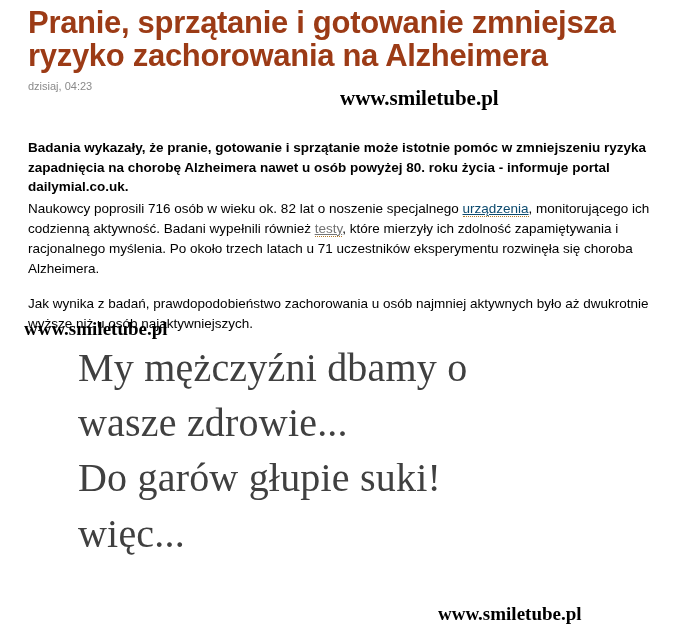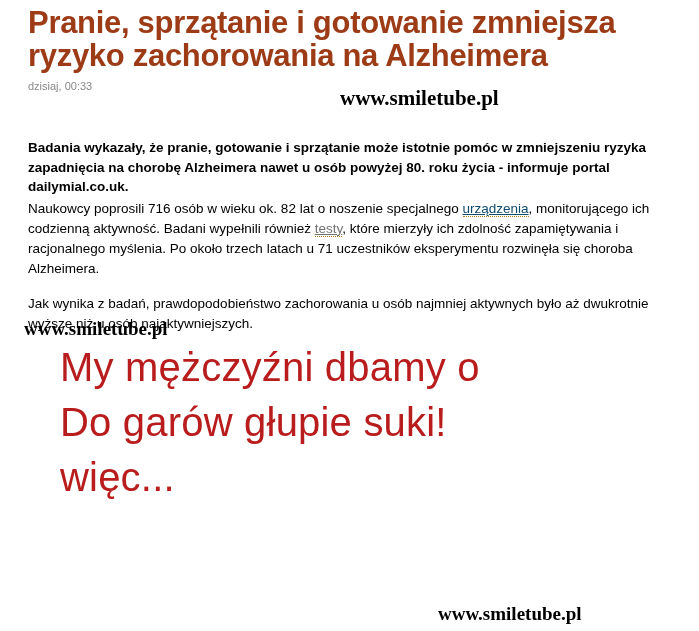--- a/index.html
+++ b/index.html
@@ -95,58 +95,59 @@
     color: #0c4a6e;
     border-bottom: 1px dotted #b07a2a;
   }
   .link-dotted.alt {
     color: #737373;
   }
 
   
   .caption-block {
     position: absolute;
-    left: 60px;
+    left: 78px;
     top: 340px;
     width: 600px;
-    font-family: Liberation Sans, sans-serif;
-    color: #b91c1c;
+    font-family: Liberation Serif, serif;
+    color: #404040;
   }
   .caption-line {
     font-size: 40px;
     line-height: 1.38;
     letter-spacing: 0.2px;
     white-space: nowrap;
   }
 </style>
 </head>
 <body>
 
 <div class="page">
 
   <h1 class="headline">Pranie, sprzątanie i gotowanie zmniejsza
 ryzyko zachorowania na Alzheimera</h1>
 
   <div class="meta">
-    <div>dzisiaj, 00:33</div>
+    <div>dzisiaj, 04:23</div>
   </div>
 
   <div class="watermark wm-top">www.smiletube.pl</div>
 
   <div class="body-copy">
     <p class="lead">Badania wykazały, że pranie, gotowanie i sprzątanie może istotnie pomóc w zmniejszeniu ryzyka zapadnięcia na chorobę Alzheimera nawet u osób powyżej 80. roku życia - informuje portal dailymial.co.uk.</p>
     <p class="para">
       <span>Naukowcy poprosili 716 osób w wieku ok. 82 lat o noszenie specjalnego </span><a href="#" class="link-dotted">urządzenia</a><span>, monitorującego ich codzienną aktywność. Badani wypełnili również </span><a href="#" class="link-dotted alt">testy</a><span>, które mierzyły ich zdolność zapamiętywania i racjonalnego myślenia. Po około trzech latach u 71 uczestników eksperymentu rozwinęła się choroba Alzheimera.</span>
     </p>
     <p class="para">Jak wynika z badań, prawdopodobieństwo zachorowania u osób najmniej aktywnych było aż dwukrotnie wyższe niż u osób najaktywniejszych.</p>
   </div>
 
   <div class="watermark wm-mid">www.smiletube.pl</div>
 
   <div class="caption-block">
     <div class="caption-line">My mężczyźni dbamy o</div>
+    <div class="caption-line">wasze zdrowie...</div>
     <div class="caption-line">Do garów głupie suki!</div>
     <div class="caption-line">więc...</div>
   </div>
 
   <div class="watermark wm-bottom">www.smiletube.pl</div>
 
 </div>
 
 </body></html>

